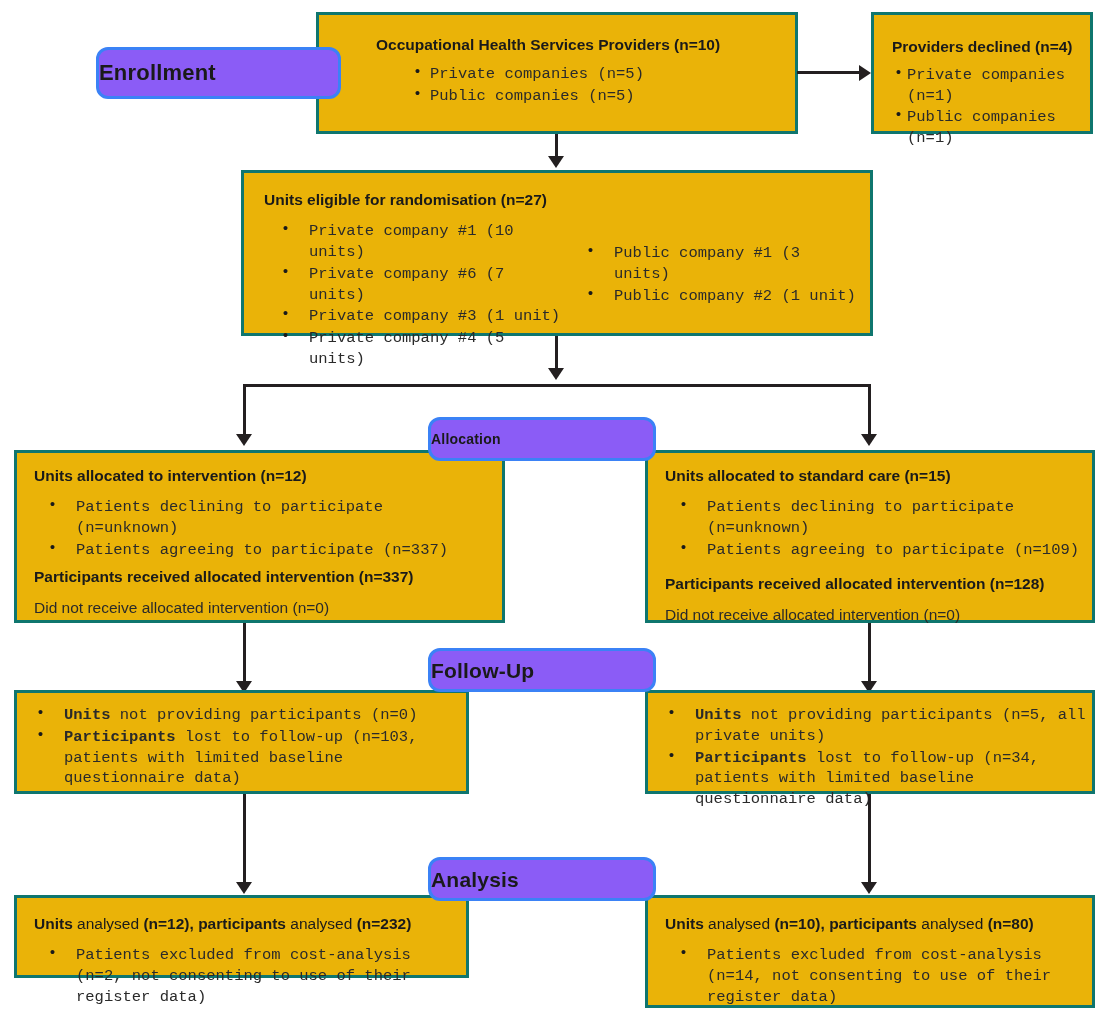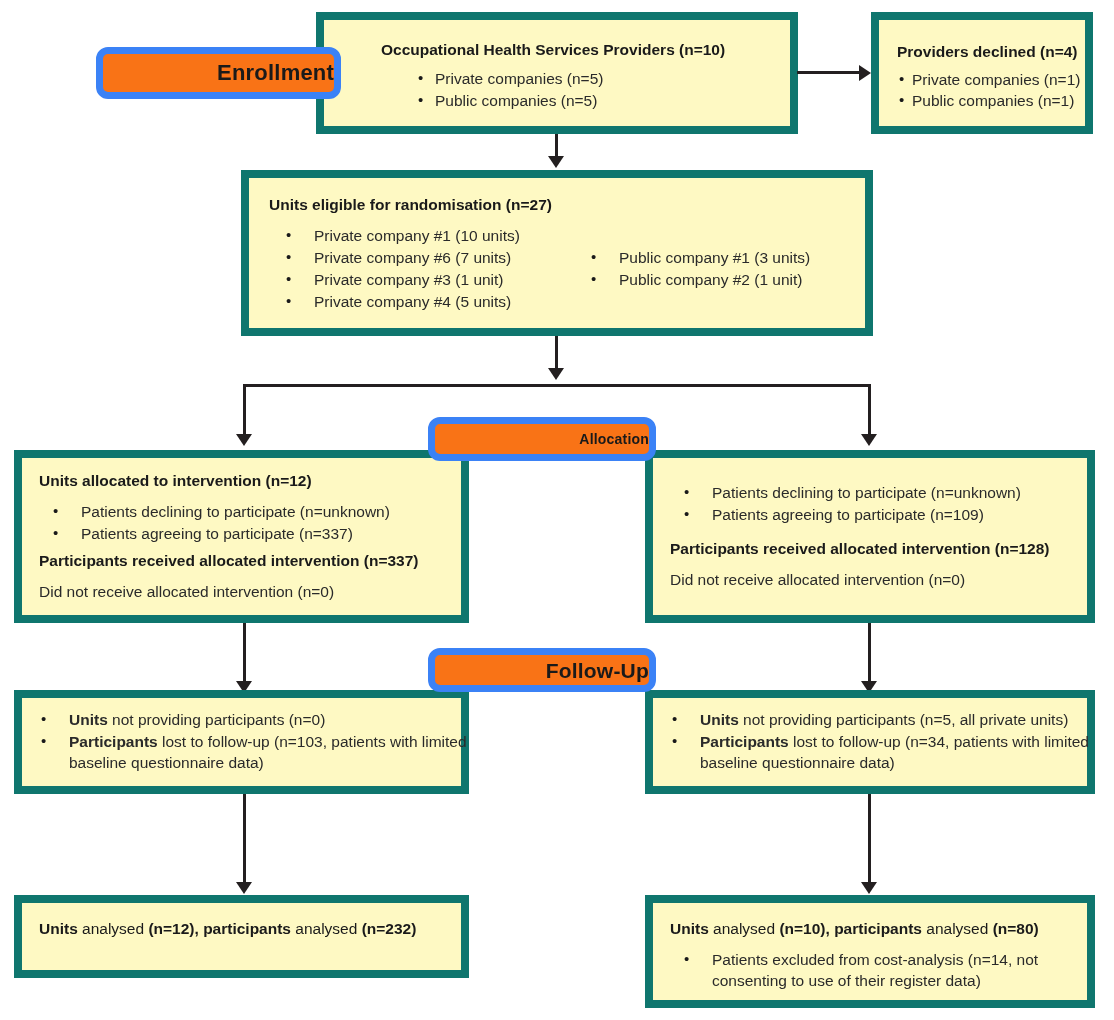--- a/index.html
+++ b/index.html
@@ -11,32 +11,32 @@
     position:relative;
     width:1114px;
     height:1020px;
     background:#ffffff;
     overflow:hidden;
   }
   
   .box{
     position:absolute;
     box-sizing:border-box;
-    border:8px solid #0f766e;
-    background:#fef9c3;
+    border:3px solid #0f766e;
+    background:#eab308;
   }
   .stage{
     position:absolute;
     box-sizing:border-box;
-    border:7px solid #3b82f6;
+    border:3px solid #3b82f6;
     border-radius:12px;
-    background:#f97316;
+    background:#8b5cf6;
     display:flex;
     align-items:center;
-    justify-content:flex-end;
+    justify-content:flex-start;
     font-weight:bold;
     color:#1a1a1a;
     letter-spacing:0.2px;
     z-index:5;
   }
   .stage-lbl{line-height:1;}
   
   .hd{
     font-weight:bold;
     font-size:15.5px;
@@ -46,20 +46,21 @@
   .tx{
     font-size:15.5px;
     color:#2a2a2a;
     line-height:1.34;
   }
   .tx b,.hd b{font-weight:bold;color:#1a1a1a;}
   ul.bl{
     list-style:none;
     margin:0;
     padding:0;
+    font-family:Liberation Mono, monospace;
   }
   ul.bl li{
     position:relative;
     padding-left:19px;
     margin:0 0 1px 0;
     font-size:15.5px;
     color:#2a2a2a;
     line-height:1.34;
   }
   ul.bl li:before{
@@ -148,34 +149,35 @@
   <div class="hline" style="left:243px;top:384px;width:628px;"></div>
   <div class="vline" style="left:243px;top:384px;height:52px;"></div>
   <div class="arrow-d" style="left:236px;top:434px;"></div>
   <div class="vline" style="left:868px;top:384px;height:52px;"></div>
   <div class="arrow-d" style="left:861px;top:434px;"></div>
 
   <div class="stage" style="left:428px;top:417px;width:228px;height:44px;font-size:14px;">
     <span class="stage-lbl">Allocation</span>
   </div>
 
-  <div class="box" style="left:14px;top:450px;width:455px;height:173px;">
+  <div class="box" style="left:14px;top:450px;width:491px;height:173px;">
     <div class="pad" style="left:17px;top:13px;width:425px;">
       <div class="hd">Units allocated to intervention (n=12)</div>
       <ul class="bl" style="margin-top:12px;padding-left:12px;">
         <li style="padding-left:30px;">Patients declining to participate (n=unknown)</li>
         <li style="padding-left:30px;">Patients agreeing to participate (n=337)</li>
       </ul>
       <div class="hd" style="margin-top:6px;">Participants received allocated intervention (n=337)</div>
       <div class="tx" style="margin-top:12px;">Did not receive allocated intervention (n=0)</div>
     </div>
   </div>
 
   <div class="box" style="left:645px;top:450px;width:450px;height:173px;">
     <div class="pad" style="left:17px;top:13px;width:420px;">
+      <div class="hd">Units allocated to standard care (n=15)</div>
       <ul class="bl" style="margin-top:12px;padding-left:12px;">
         <li style="padding-left:30px;">Patients declining to participate (n=unknown)</li>
         <li style="padding-left:30px;">Patients agreeing to participate (n=109)</li>
       </ul>
       <div class="hd" style="margin-top:13px;">Participants received allocated intervention (n=128)</div>
       <div class="tx" style="margin-top:12px;">Did not receive allocated intervention (n=0)</div>
     </div>
   </div>
 
   <div class="vline" style="left:243px;top:623px;height:60px;"></div>
@@ -211,26 +213,32 @@
         </li>
       </ul>
     </div>
   </div>
 
   <div class="vline" style="left:243px;top:794px;height:90px;"></div>
   <div class="arrow-d" style="left:236px;top:882px;"></div>
   <div class="vline" style="left:868px;top:794px;height:90px;"></div>
   <div class="arrow-d" style="left:861px;top:882px;"></div>
 
+  <div class="stage" style="left:428px;top:857px;width:228px;height:44px;font-size:21px;">
+    <span class="stage-lbl">Analysis</span>
+  </div>
 
   <div class="box" style="left:14px;top:895px;width:455px;height:83px;">
     <div class="pad" style="left:17px;top:16px;width:430px;">
       <div class="hd">
         <b>Units</b><span style="font-weight:normal"> analysed </span><b>(n=12), </b><b>participants</b><span style="font-weight:normal"> analysed </span><b>(n=232)</b>
       </div>
+      <ul class="bl" style="margin-top:12px;padding-left:12px;">
+        <li style="padding-left:30px;">Patients excluded from cost-analysis (n=2, not consenting to use of their register data)</li>
+      </ul>
     </div>
   </div>
 
   <div class="box" style="left:645px;top:895px;width:450px;height:113px;">
     <div class="pad" style="left:17px;top:16px;width:425px;">
       <div class="hd">
         <b>Units</b><span style="font-weight:normal"> analysed </span><b>(n=10), </b><b>participants</b><span style="font-weight:normal"> analysed </span><b>(n=80)</b>
       </div>
       <ul class="bl" style="margin-top:12px;padding-left:12px;">
         <li style="padding-left:30px;">Patients excluded from cost-analysis (n=14, not consenting to use of their register data)</li>

